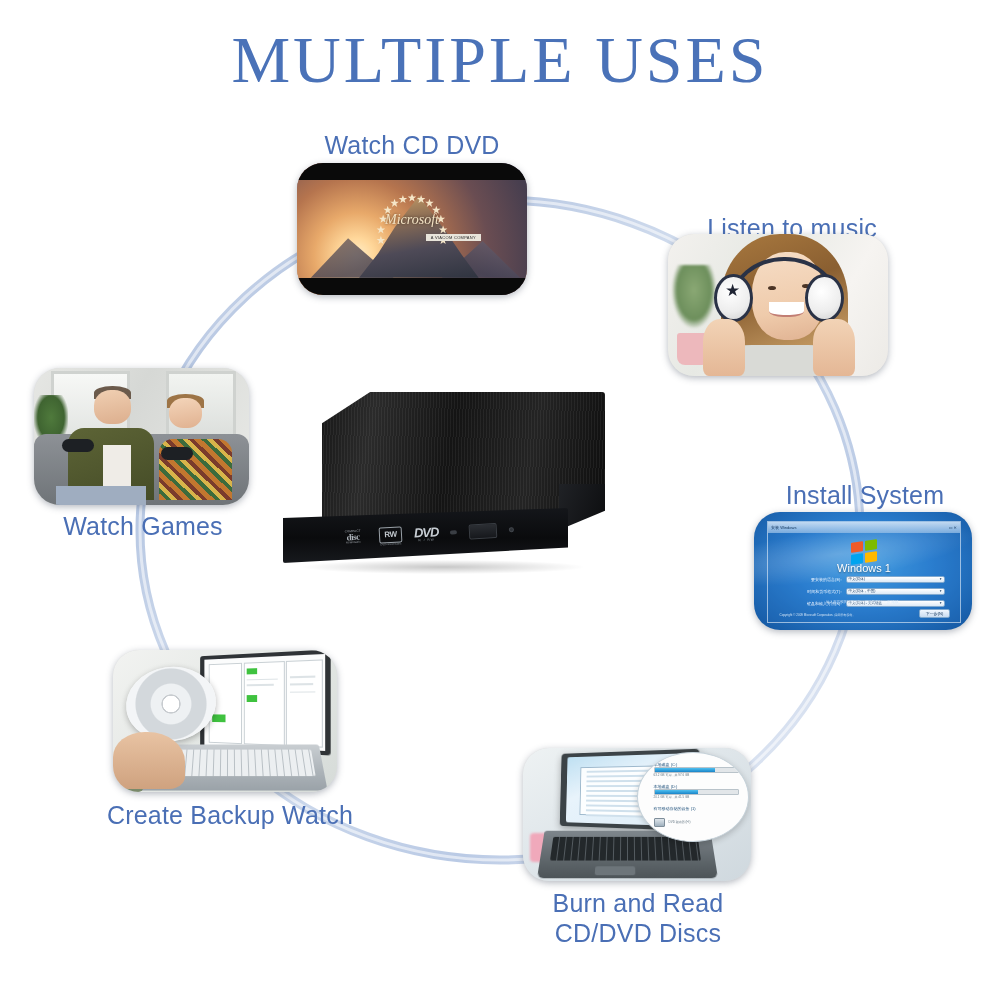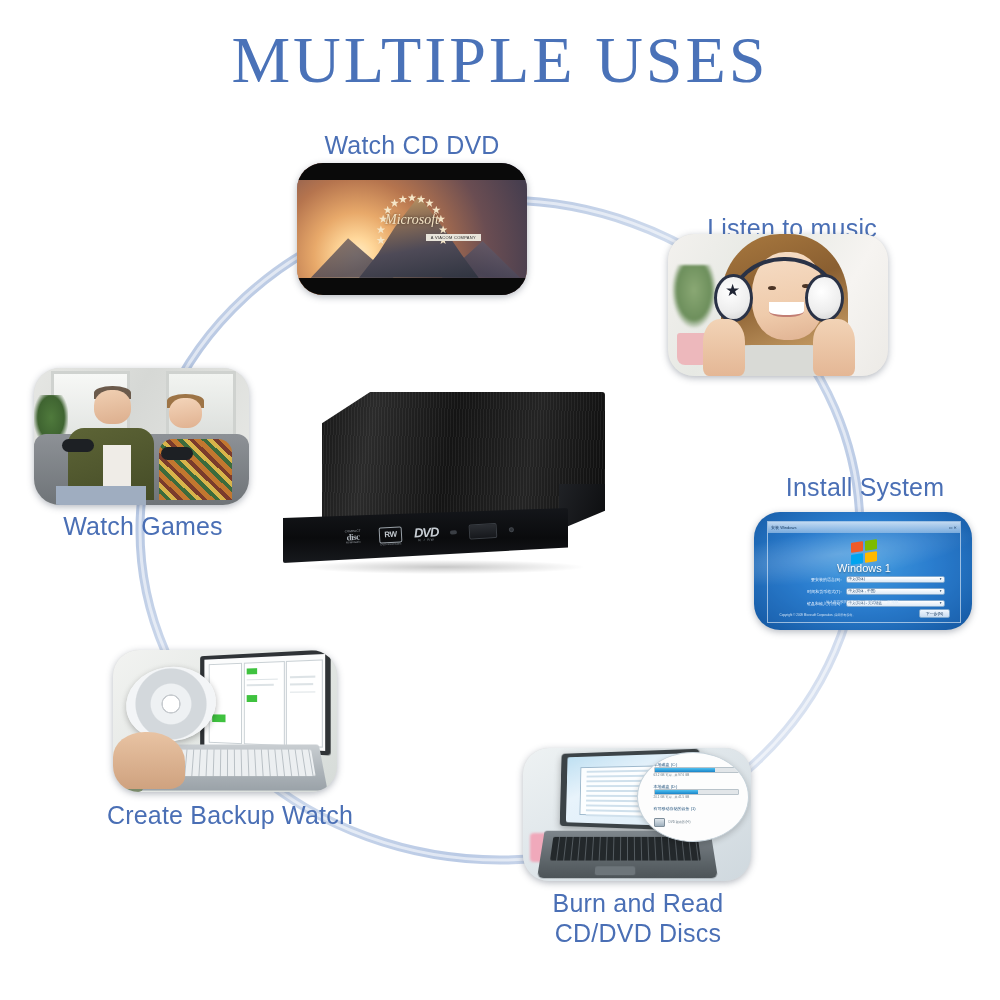--- a/index.html
+++ b/index.html
@@ -625,21 +625,21 @@
         </div>
         <div class="mus-cup-r"></div>
         <div class="mus-body"></div>
         <div class="mus-hand-l"></div>
         <div class="mus-hand-r"></div>
       </div>
     </div>
   </div>
 
   <div class="card" style="left:752px; top:472px; width:226px;">
-    <div class="label" style="left:0; top:0; width:226px;">Install System</div>
+    <div class="label" style="left:0; top:8px; width:226px;">Install System</div>
     <div class="thumb" style="position:absolute; left:2px; top:40px; width:218px; height:118px;">
       <div class="scene">
         <div class="win-bg"></div>
         <div class="win-swoosh"></div>
         <div class="win-dlg">
           <div class="win-titlebar">
             <span class="win-titletext">安装 Windows</span>
             <span class="win-titletext">▭ ✕</span>
           </div>
           <div class="win-logo">

